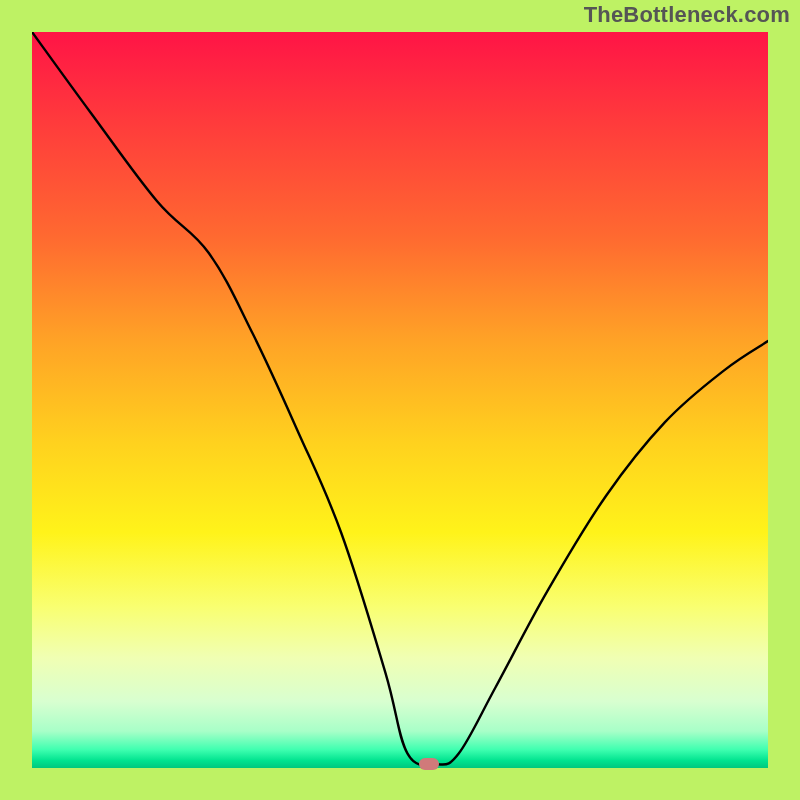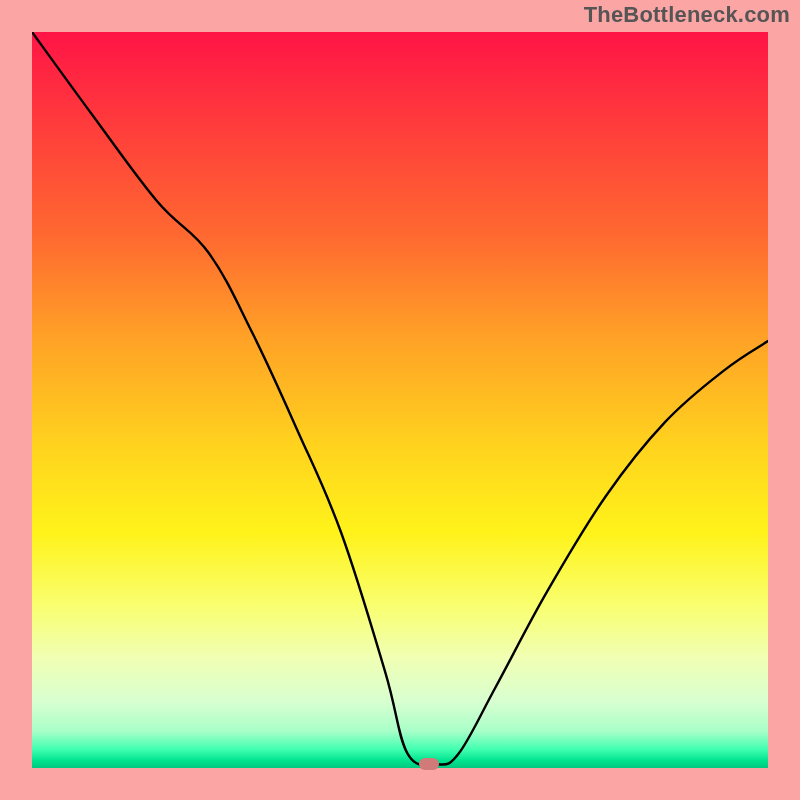--- a/index.html
+++ b/index.html
@@ -8,21 +8,21 @@
     width: 800px;
     height: 800px;
     background: #000;
     overflow: hidden;
     font-family: Arial, Helvetica, sans-serif;
   }
   .chart-outer {
     position: relative;
     width: 800px;
     height: 800px;
-    background: #fca5a5;
+    background: #bef264;
   }
   .watermark {
     position: absolute;
     top: 2px;
     right: 10px;
     color: #555;
     font-size: 22px;
     font-weight: 600;
     letter-spacing: 0.2px;
     user-select: none;

